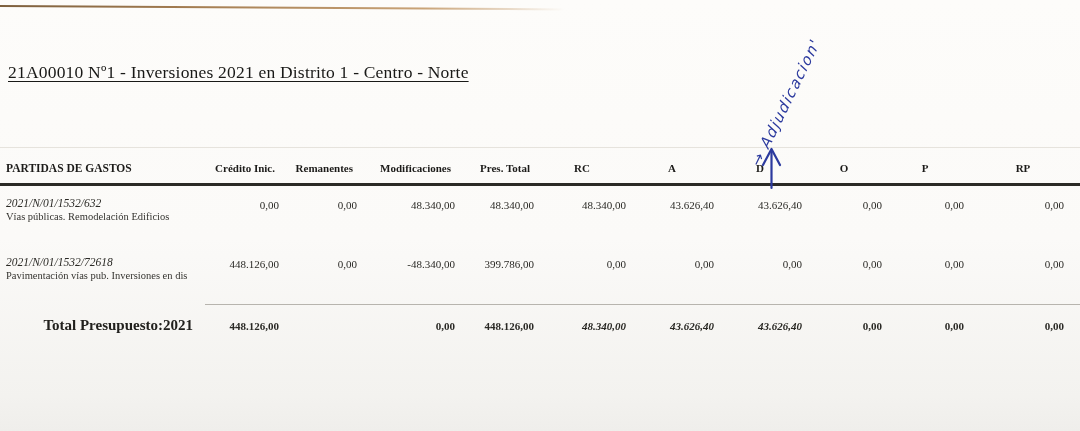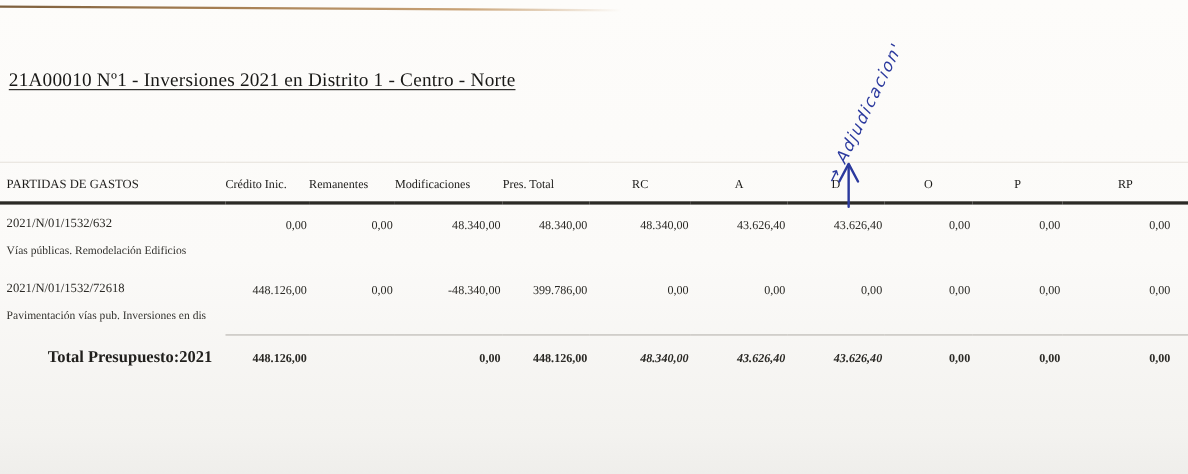--- a/index.html
+++ b/index.html
@@ -33,38 +33,38 @@
   table.budget col.c4{width:98px}
   table.budget col.c5{width:79px}
   table.budget col.c6{width:92px}
   table.budget col.c7{width:88px}
   table.budget col.c8{width:88px}
   table.budget col.c9{width:80px}
   table.budget col.c10{width:82px}
   table.budget col.c11{width:114px}
   th,td{padding:0;vertical-align:top;font-weight:normal;}
   tr.head th{
-    font-size:11px;font-weight:normal;color:#1c1b19;
+    font-size:11px;font-weight:bold;color:#1c1b19;
     border-top:1px solid #e6e3dd;
     border-bottom:3px solid #2b2a26;
     padding:14px 0 9px 0;
     text-align:center;white-space:nowrap;
   }
   tr.head th.lbl{text-align:left;padding-left:6px;font-size:11.5px;}
-  tr.head th.rt{text-align:left;padding-right:6px;}
+  tr.head th.rt{text-align:right;padding-right:6px;}
   tr.head th.rp{}
   td.num{
     text-align:right;font-size:11px;padding:13px 2px 0 0;
     white-space:nowrap;color:#2a2925;margin-top:34px;
   }
   td.rp{padding-right:16px;}
   tr.datarow td{height:46px;}
   td.item{padding:11px 0 0 6px;}
-  .code{font-size:11.5px;color:#2a2925;}
-  .desc{font-size:10.5px;color:#34332f;margin-top:14px;}
+  .code{font-size:11.5px;color:#2a2925;font-style:italic;}
+  .desc{font-size:10.5px;color:#34332f;margin-top:2px;}
   tr.totalrow td{height:46px;}
   tr.totalrow td.num{font-weight:bold;padding-top:15px;}
   tr.totalrow td.ital{font-style:italic;}
   tr.totalrow td.tsep{border-top:1.5px solid #b7b4ae;}
   td.tlabel{
     text-align:right;font-weight:bold;padding:12px 12px 0 0;white-space:nowrap;
   }
   tr.total1 td.tlabel{font-size:15px;margin-left:29px;}
   tr.total2 td.tlabel{font-size:17px;padding-top:10px;}
   tr.total2 td{border-bottom:3.5px solid #26251f;}

